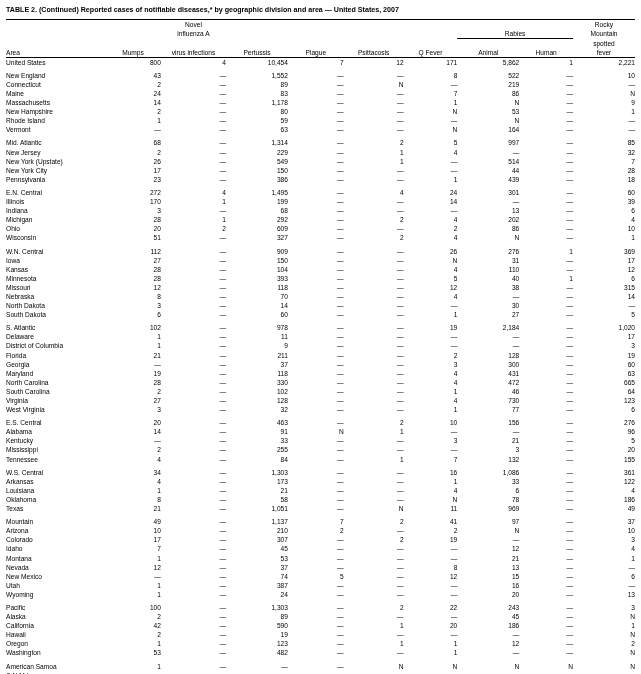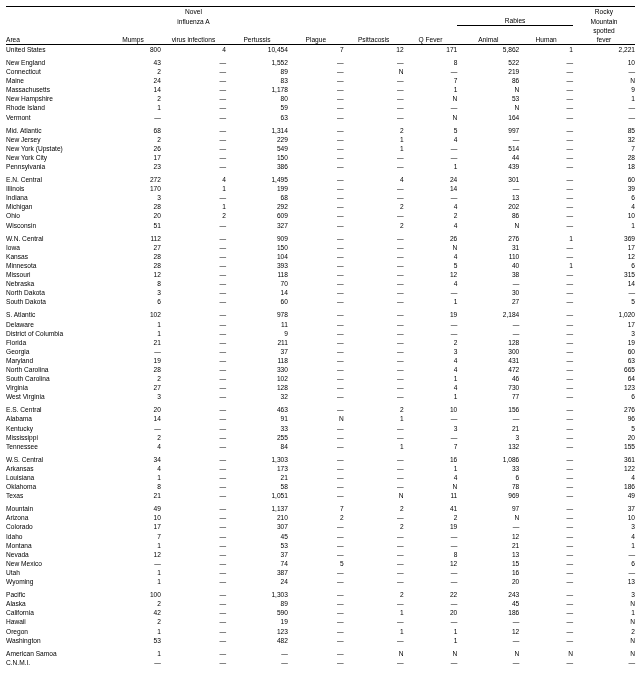--- a/index.html
+++ b/index.html
@@ -72,20 +72,21 @@
     padding-right: 6px;
   }
   .bold { font-weight: bold; }
   .indent { padding-left: 5px; }
   .spacer td { height: 4px; line-height: 4px; font-size: 1px; }
 </style>
 </head>
 <body>
 
 <div class="page">
+  <div class="title">TABLE 2. (Continued) Reported cases of notifiable diseases,* by geographic division and area — United States, 2007</div>
 
   <table class="main">
     <colgroup>
       <col style="width:96px">
       <col style="width:54px">
       <col style="width:63px">
       <col style="width:60px">
       <col style="width:54px">
       <col style="width:58px">
       <col style="width:52px">

